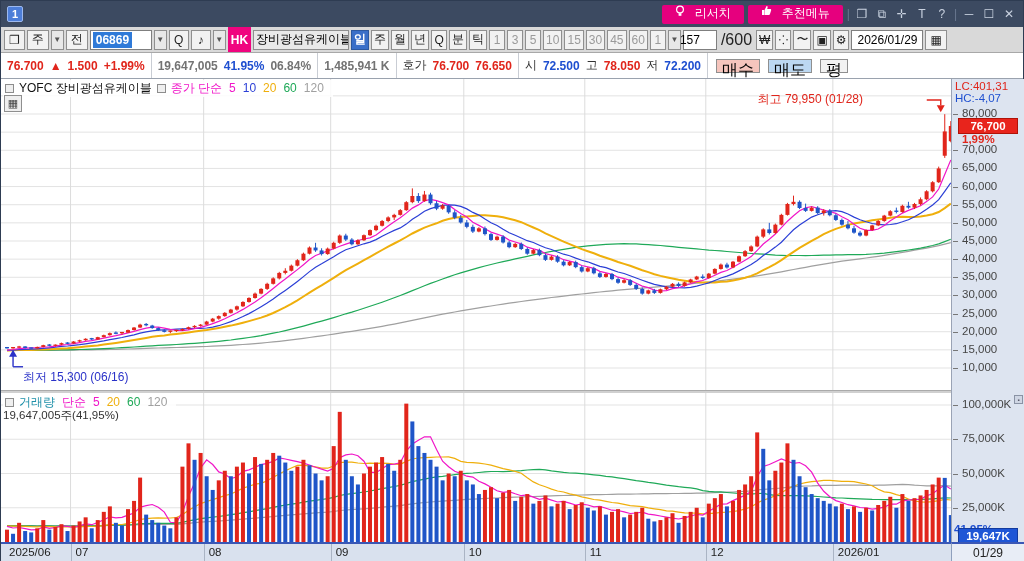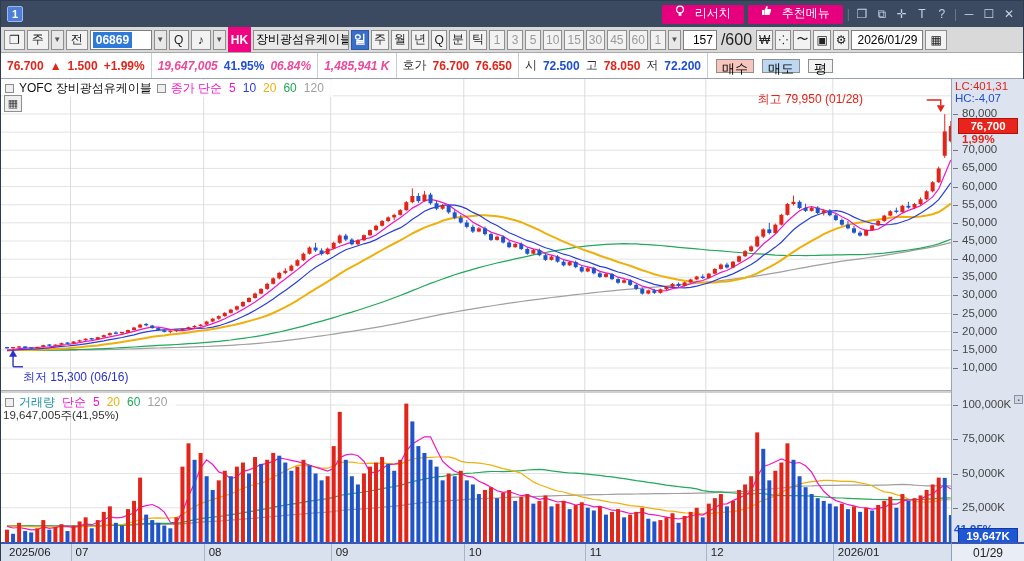--- a/index.html
+++ b/index.html
@@ -29,31 +29,31 @@
   .t-btn.dim { color:#9a9a9a; }
   .t-drop { width:13px; height:20px; background:#e8e8e8; border:1px solid #8f8f8f; font-size:8px; color:#555;
     display:flex; align-items:center; justify-content:center; cursor:pointer; }
   .t-input { height:20px; border:1px solid #7f7f7f; background:#fff; display:flex; align-items:center; }
   .code-input { width:62px; }
   .code-input span { background:#2f7ad8; color:#fff; font-weight:bold; padding:1px 3px; margin-left:2px; font-size:12px; }
   .hk-badge { background:#f0047f; color:#fff; font-weight:bold; height:25px; padding:0 3px; font-size:12px;
     display:flex; align-items:center; }
   .name-field { width:96px; height:20px; border:1px solid #8f8f8f; background:#e9e9e9; font-size:12px;
     display:flex; align-items:center; padding:0 2px; overflow:hidden; white-space:nowrap; }
-  .cnt-input { width:34px; justify-content:flex-end; padding-right:3px; font-size:12px; }
+  .cnt-input { width:34px; justify-content:flex-end; padding-right:16px; font-size:12px; }
   .t-label { font-size:16px; color:#222; padding:0 2px; }
   .date-field { width:72px; justify-content:center; font-size:12px; background:#fff; }
 
   
   .infobar { position:absolute; left:0; top:52px; width:100%; height:26px; background:#fff;
     border-bottom:1px solid #9aa2ae; display:flex; align-items:center; font-size:12px; }
   .i-seg { display:flex; align-items:center; height:100%; padding:0 6px; border-right:1px solid #c9cdd4; gap:6px; white-space:nowrap; }
-  .red { color:#e0251b; } .blue { color:#1e4fd0; } .dark { color:#ec4899;font-style:italic; }
+  .red { color:#e0251b; } .blue { color:#1e4fd0; } .dark { color:#737373; }
   .i-lbl { color:#333; }
-  .i-btn { height:14px; padding:0 5px; border:1px solid #8f8f8f; font-size:13px; cursor:pointer; margin-left:2px; }
+  .i-btn { height:14px; padding:0 5px; border:1px solid #8f8f8f; font-size:16px; cursor:pointer; margin-left:2px; }
   .i-buy { background:#f6c5bd; } .i-sell { background:#bcd8f2; } .i-avg { background:#f2f2f2; }
   .num { font-weight:bold; }
 
   
   .chart { position:absolute; left:0; top:78px; width:1024px; height:483px; background:#fff; }
   .plot { position:absolute; left:0; top:0; width:950px; height:463px; }
   svg { display:block; }
   .pane-price { position:absolute; left:0; top:0; }
   .pane-split { position:absolute; left:0; top:311px; width:950px; height:3px; background:#d0d0d0; border-top:1px solid #aaa; }
   .pane-vol { position:absolute; left:0; top:314px; }

